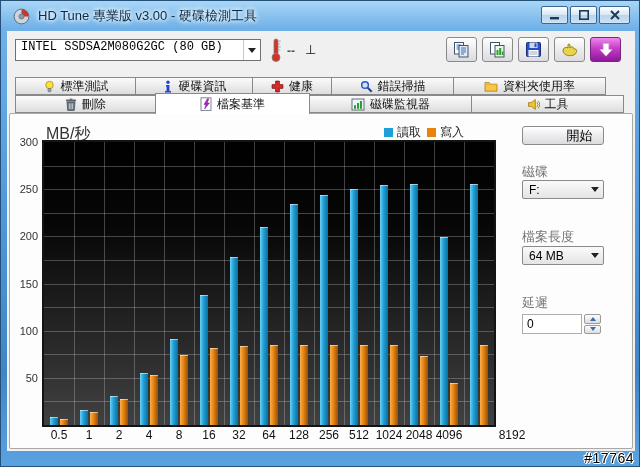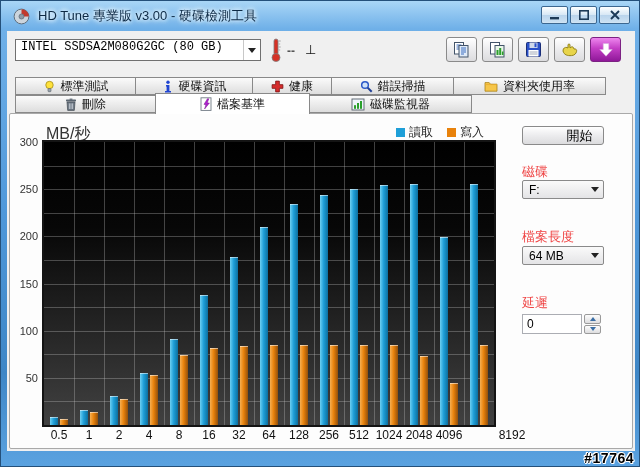--- a/index.html
+++ b/index.html
@@ -37,46 +37,46 @@
   .tabrow.r1{top:46px;}
   .tabrow.r2{top:64px;}
   .tab{height:18px;border:1px solid #898989;background:linear-gradient(#fbfbfb,#dddddd);
     display:flex;align-items:center;justify-content:center;gap:5px;font-size:12px;color:#111;margin-left:-1px;cursor:default;}
   .tab:first-child{margin-left:0;}
   .tab.active{position:relative;z-index:6;background:#fff;height:21px;margin-top:-2px;border-bottom:0;}
   .tab svg{flex:0 0 auto;}
   
   .panel{position:absolute;left:2px;top:82px;width:624px;height:336px;background:#fdfdfd;border:1px solid #a9a9a9;border-radius:2px;z-index:1;}
   .mb-label{position:absolute;left:36px;top:10px;font-size:16px;color:#333;}
-  .legend{position:absolute;left:386px;top:10px;display:flex;gap:14px;align-items:center;}
+  .legend{position:absolute;left:374px;top:10px;display:flex;gap:6px;align-items:center;}
   .legend-item{display:flex;align-items:center;gap:4px;font-size:12px;color:#222;}
   .swatch{width:9px;height:9px;display:inline-block;}
   .plot{position:absolute;left:34px;top:28px;width:450px;height:283px;
     background:linear-gradient(180deg,#000 0%,#070707 30%,#414141 100%);box-shadow:0 0 0 2px #141414;}
   .hgrid{position:absolute;left:0;right:0;height:1px;background:rgba(200,200,200,0.32);}
   .vgrid{position:absolute;top:0;bottom:0;width:1px;background:rgba(200,200,200,0.32);}
   .bar{position:absolute;bottom:0;width:8px;border-top:1px solid rgba(255,255,255,0.55);}
   .ylab{position:absolute;width:28px;text-align:right;font-size:11px;color:#333;}
   .xlab{position:absolute;top:314px;width:34px;text-align:center;font-size:12px;color:#111;}
   
   .start-btn{position:absolute;left:512px;top:12px;width:82px;height:19px;border:1px solid #8a8a8a;border-radius:3px;
     background:linear-gradient(#ffffff,#ececee 50%,#dcdcde);display:flex;align-items:center;justify-content:center;font-size:13px;cursor:default;padding-left:33px;}
-  .ctl-label{position:absolute;left:512px;font-size:13px;color:#ef4444;text-align:center;}
+  .ctl-label{position:absolute;left:512px;font-size:13px;color:#737373;text-align:center;}
   .select{position:absolute;left:512px;width:82px;height:19px;border:1px solid #8a8a8a;border-radius:2px;
     background:linear-gradient(#fafafa,#e4e4e6);display:flex;align-items:center;font-size:12px;color:#000;cursor:default;}
   .select .sel-text{flex:1;padding-left:6px;}
   .select .sel-arrow{width:16px;display:flex;align-items:center;justify-content:center;}
   .spin-input{position:absolute;left:512px;top:200px;width:60px;height:20px;border:1px solid #abadb3;background:#fff;
     font-size:12px;font-family:"Liberation Sans",sans-serif;padding:0 4px;color:#000;}
   .spin-btns{position:absolute;left:574px;top:200px;width:17px;height:20px;display:flex;flex-direction:column;gap:1px;}
   .spin-btn{flex:1;border:1px solid #9a9a9a;border-radius:2px;background:linear-gradient(#fdfdfd,#dddddf);
     display:flex;align-items:center;justify-content:center;cursor:default;}
   .tri-up-s{width:0;height:0;border-left:3px solid transparent;border-right:3px solid transparent;border-bottom:4px solid #3a6ea5;}
   .tri-down-s{width:0;height:0;border-left:3px solid transparent;border-right:3px solid transparent;border-top:4px solid #3a6ea5;}
-  .watermark{position:absolute;right:5px;bottom:0px;font-size:14px;font-weight:bold;color:#000;letter-spacing:.5px;
+  .watermark{position:absolute;right:5px;bottom:0px;font-size:14px;font-weight:normal;color:#000;letter-spacing:.5px;
     text-shadow:-1px 0 #fff,1px 0 #fff,0 -1px #fff,0 1px #fff,1px 1px #fff,-1px -1px #fff;}
 </style>
 </head>
 <body>
 
 <div class="window">
 
   <div class="titlebar">
     <svg class="app-logo" viewBox="0 0 17 17">
       <circle cx="8.5" cy="8.5" r="7.4" fill="#ccd5dd" stroke="#5f6f7e" stroke-width="1"></circle>
@@ -213,20 +213,27 @@
         <span>檔案基準</span>
       </div>
       <div class="tab" style="width:163px">
         <svg width="14" height="13" viewBox="0 0 14 13">
           <rect x="1" y="1" width="12" height="11" fill="#eef4fa" stroke="#56606a" stroke-width="0.9"></rect>
           <rect x="3" y="7.2" width="2" height="3.6" fill="#2aa02c"></rect>
           <rect x="6" y="5" width="2" height="5.8" fill="#2aa02c"></rect>
           <rect x="9" y="3" width="2" height="7.8" fill="#2aa02c"></rect>
         </svg>
         <span>磁碟監視器</span>
+      </div>
+      <div class="tab" style="width:153px">
+        <svg width="13" height="13" viewBox="0 0 14 14">
+          <path d="M1.6 5 h3 L9 1.6 v10.8 L4.6 9 h-3 Z" fill="#f2c52e" stroke="#94760c" stroke-width="0.8"></path>
+          <path d="M10.6 4.4 a3.6 3.6 0 0 1 0 5.2 M12 3 a5.6 5.6 0 0 1 0 8" stroke="#94760c" stroke-width="0.9" fill="none"></path>
+        </svg>
+        <span>工具</span>
       </div>
     </div>
 
     <div class="panel">
       <span class="mb-label">MB/秒</span>
 
       <div class="legend">
         <span class="legend-item">
           <span class="swatch" style="background: rgb(31, 159, 216);"></span>
           <span>讀取</span>

